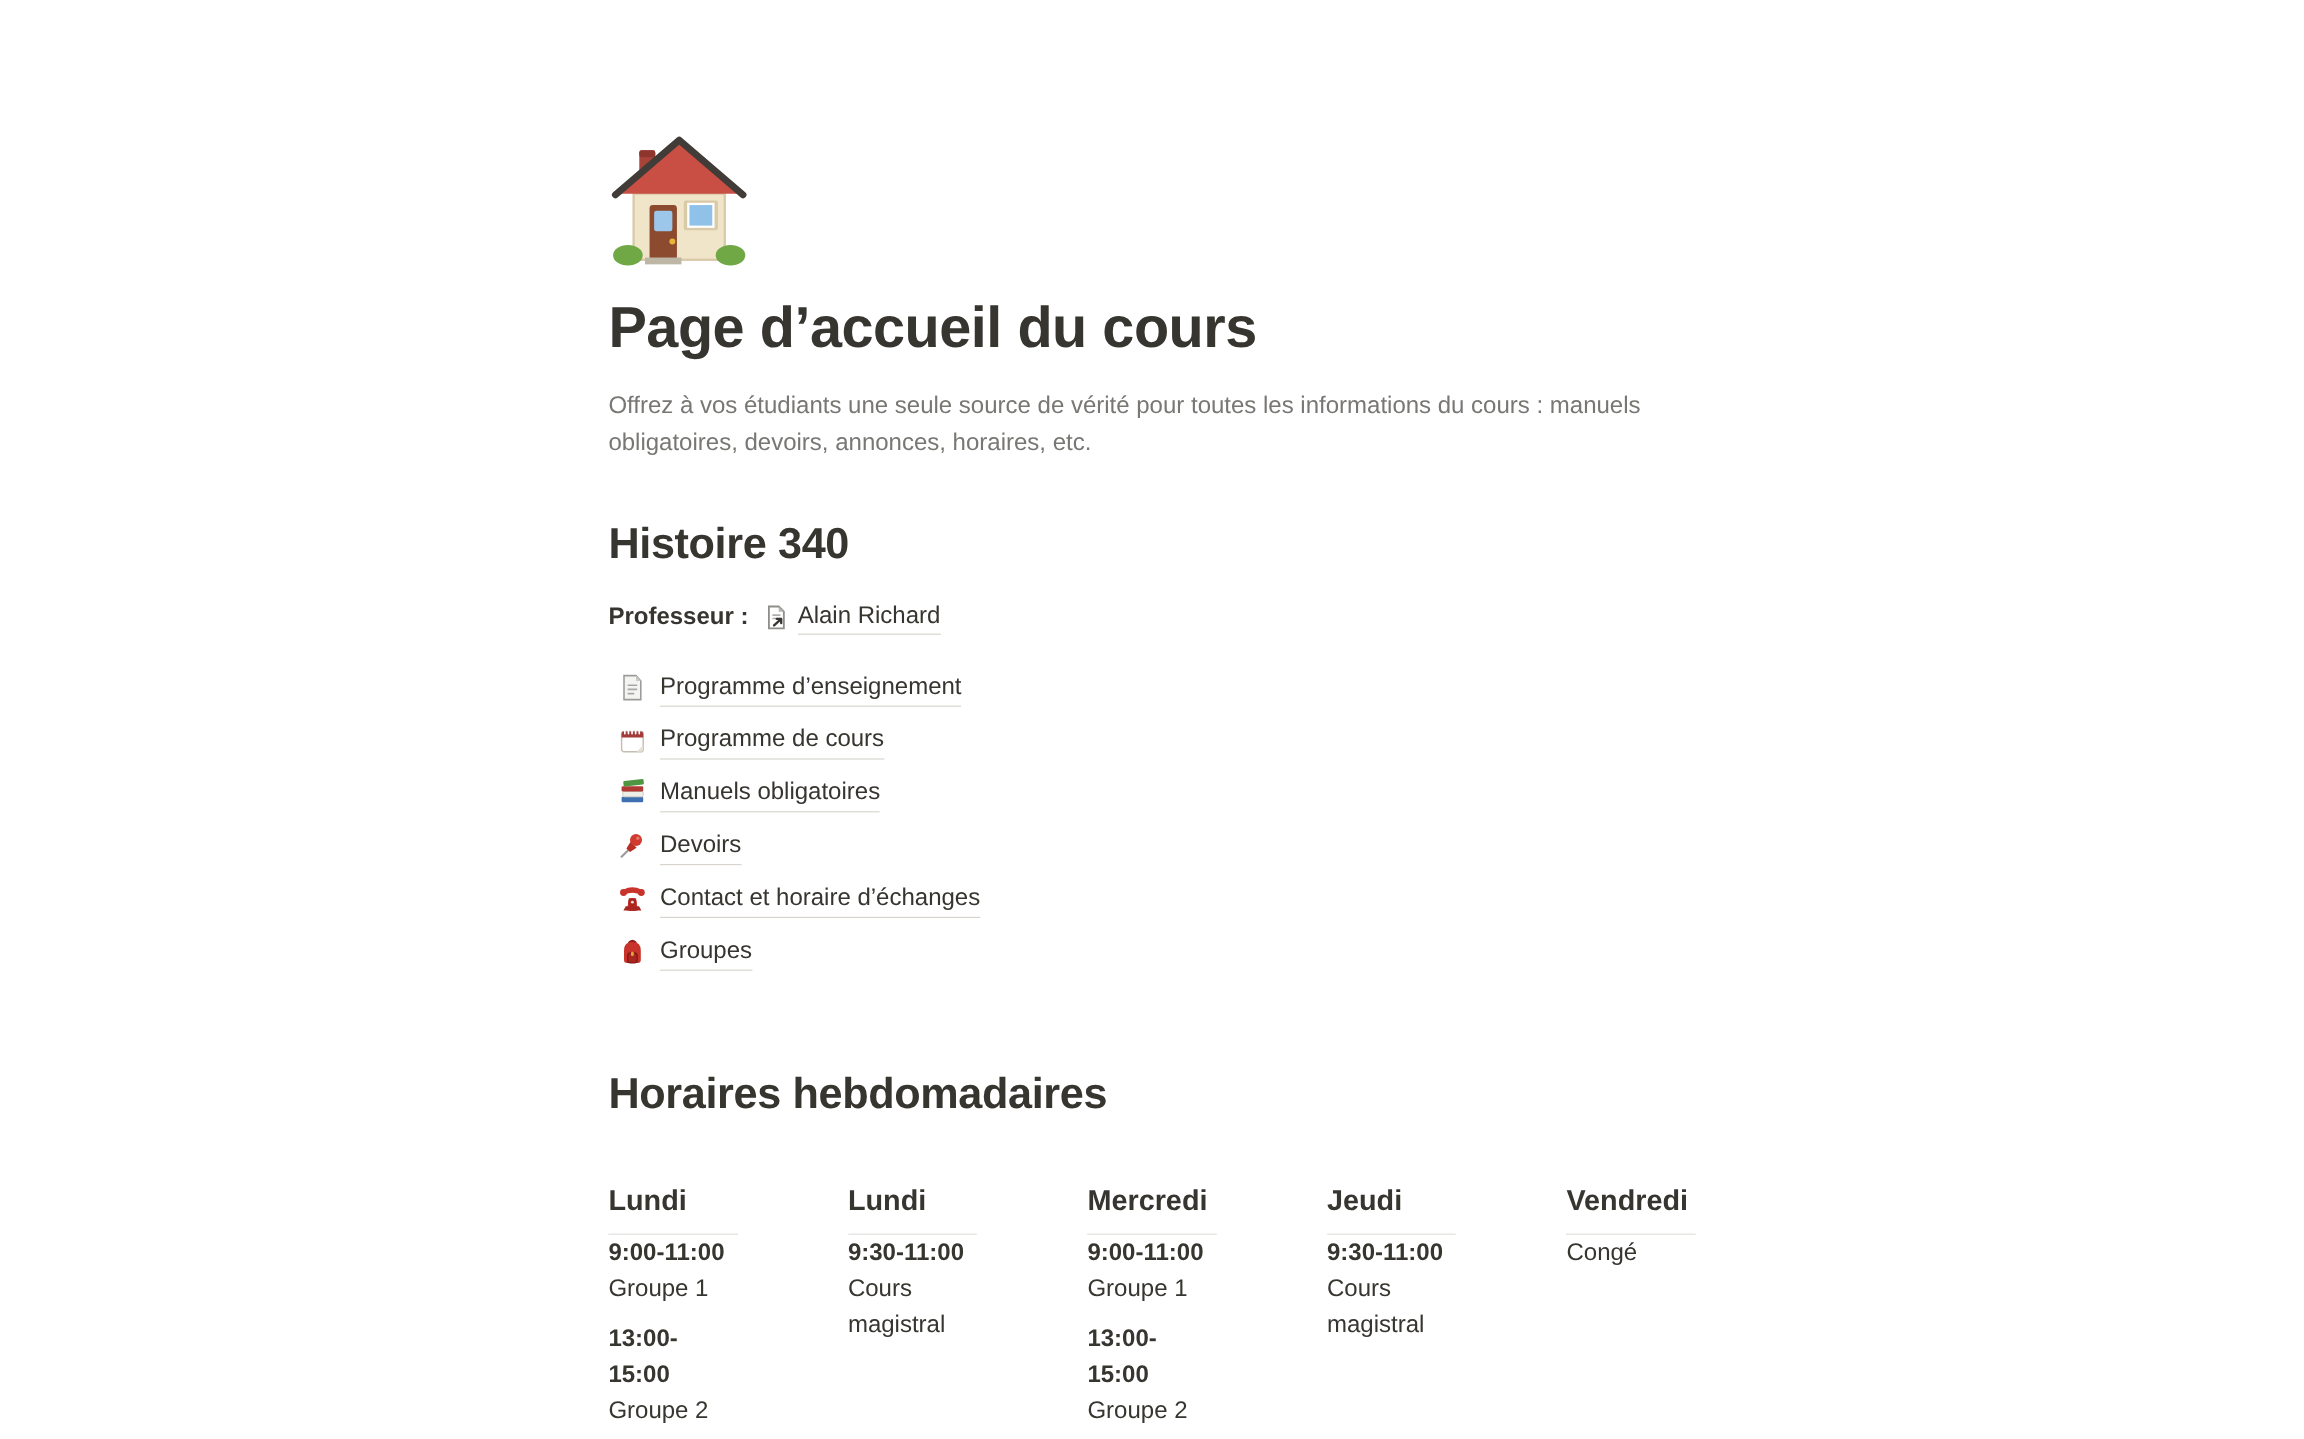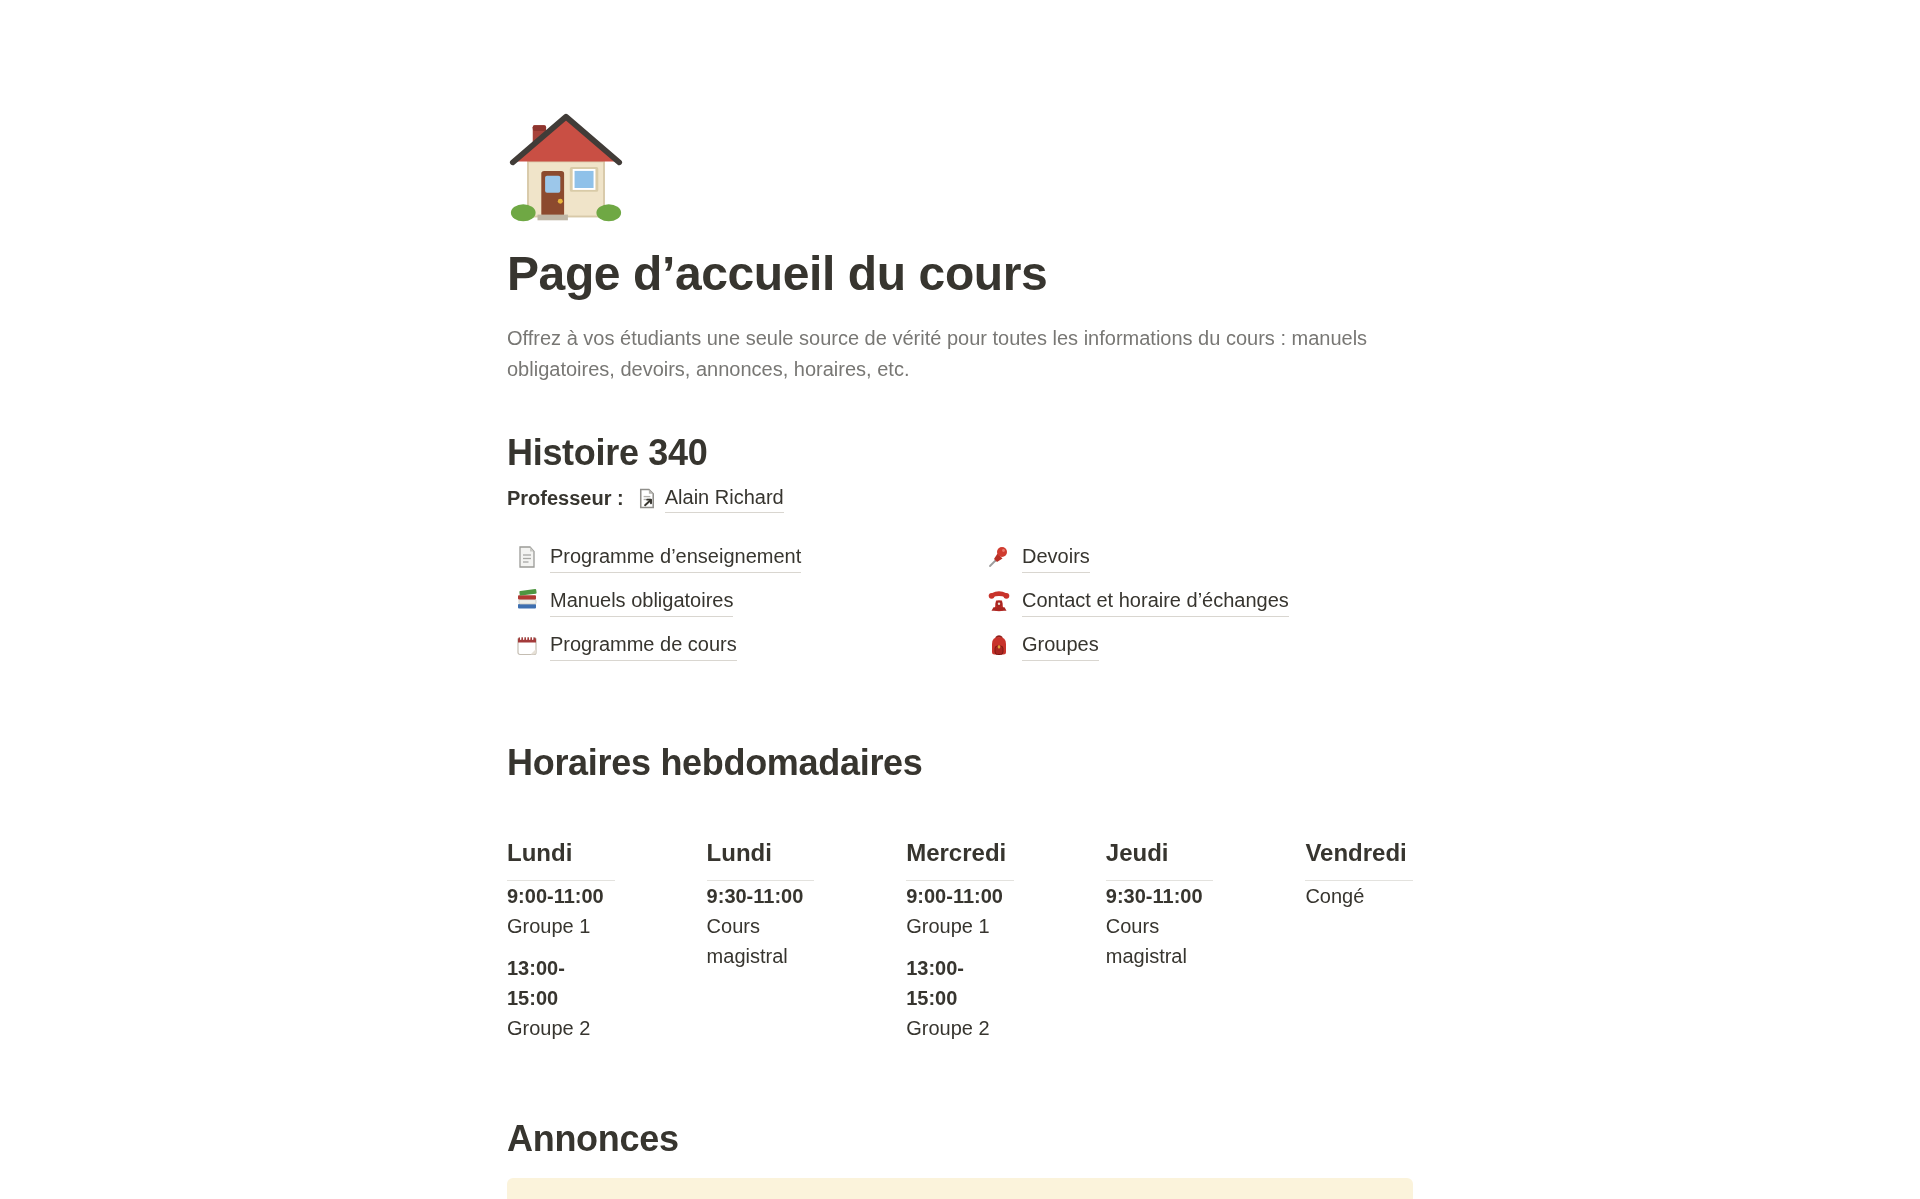--- a/index.html
+++ b/index.html
@@ -35,41 +35,41 @@
   .h1 {
     font-size: 36px;
     font-weight: 700;
     line-height: 43px;
     letter-spacing: -0.3px;
     margin: 0;
     color: #37352F;
   }
   .course-heading { margin-top: 46px; }
   .prof-line {
-    margin-top: 10px;
+    margin-top: 26px;
     font-size: 20px;
     line-height: 27px;
     display: flex;
     align-items: center;
     gap: 7px;
   }
   .prof-label { font-weight: 700; }
   .inline-page-icon { width: 23px; height: 23px; flex: none; margin-left: 4px; }
   a.page-link {
     color: #37352F;
     text-decoration: none;
     font-weight: 500;
     border-bottom: 1.5px solid #D9D6D0;
     padding-bottom: 1px;
     cursor: pointer;
   }
   .links-grid {
     margin-top: 28px;
     display: grid;
-    grid-template-columns: 1fr 1fr;
+    grid-template-columns: 1fr;
     column-gap: 46px;
     padding-left: 8px;
   }
   .link-row {
     display: flex;
     align-items: center;
     gap: 11px;
     font-size: 20px;
     line-height: 30px;
     margin-bottom: 12px;
@@ -155,42 +155,42 @@
           <path d="M5 2 h10 l4 4.5 V22 H5 Z" fill="#F4F4F2" stroke="#9B9B97" stroke-width="1.3"></path>
           <path d="M15 2 l4 4.5 h-4 Z" fill="#C9C9C5"></path>
           <line x1="8" y1="10" x2="16" y2="10" stroke="#A8A8A4" stroke-width="1.3"></line>
           <line x1="8" y1="13.5" x2="16" y2="13.5" stroke="#A8A8A4" stroke-width="1.3"></line>
           <line x1="8" y1="17" x2="13.5" y2="17" stroke="#A8A8A4" stroke-width="1.3"></line>
         </svg>
         <a class="page-link">Programme d’enseignement</a>
       </div>
       <div class="link-row">
         <svg class="emoji-icon" viewBox="0 0 24 24" aria-hidden="true">
-          <rect x="3" y="15" width="18" height="4.6" rx="1" fill="#3E6FB0"></rect>
-          <rect x="4" y="10.6" width="17" height="4.4" rx="1" fill="#EFEFEA" stroke="#C9C9C3" stroke-width="0.8"></rect>
-          <rect x="3" y="6.2" width="18" height="4.4" rx="1" fill="#B03A33"></rect>
-          <rect x="4.5" y="1" width="17" height="4.6" rx="1" fill="#4E9641" transform="rotate(-7 13 3.5)"></rect>
-        </svg>
-        <a class="page-link">Manuels obligatoires</a>
-      </div>
-      <div class="link-row">
-        <svg class="emoji-icon" viewBox="0 0 24 24" aria-hidden="true">
           <rect x="3" y="4.5" width="18" height="17" rx="2" fill="#FFFFFF" stroke="#C4BDB2" stroke-width="1.2"></rect>
           <path d="M3 6.5 a2 2 0 0 1 2-2 h14 a2 2 0 0 1 2 2 v3 h-18 Z" fill="#A33B3B"></path>
           <g fill="#FFFFFF">
             <rect x="5" y="3" width="1.4" height="4" rx="0.7"></rect>
             <rect x="8" y="3" width="1.4" height="4" rx="0.7"></rect>
             <rect x="11" y="3" width="1.4" height="4" rx="0.7"></rect>
             <rect x="14" y="3" width="1.4" height="4" rx="0.7"></rect>
             <rect x="17" y="3" width="1.4" height="4" rx="0.7"></rect>
           </g>
           <path d="M15.5 21.5 l5.5 -5.5 v3.5 a2 2 0 0 1 -2 2 Z" fill="#E6E0D6"></path>
         </svg>
         <a class="page-link">Programme de cours</a>
       </div>
+      <div class="link-row">
+        <svg class="emoji-icon" viewBox="0 0 24 24" aria-hidden="true">
+          <rect x="3" y="15" width="18" height="4.6" rx="1" fill="#3E6FB0"></rect>
+          <rect x="4" y="10.6" width="17" height="4.4" rx="1" fill="#EFEFEA" stroke="#C9C9C3" stroke-width="0.8"></rect>
+          <rect x="3" y="6.2" width="18" height="4.4" rx="1" fill="#B03A33"></rect>
+          <rect x="4.5" y="1" width="17" height="4.6" rx="1" fill="#4E9641" transform="rotate(-7 13 3.5)"></rect>
+        </svg>
+        <a class="page-link">Manuels obligatoires</a>
+      </div>
     </div>
     <div>
       <div class="link-row">
         <svg class="emoji-icon" viewBox="0 0 24 24" aria-hidden="true">
           <line x1="8.5" y1="15.5" x2="3" y2="21" stroke="#9C9C9C" stroke-width="1.8" stroke-linecap="round"></line>
           <path d="M10.5 8.5 L15.5 13.5 L10 17 L7 14 Z" fill="#B72F25"></path>
           <circle cx="15" cy="7" r="5" fill="#D03B2F"></circle>
           <circle cx="16.5" cy="5.5" r="1.4" fill="#E9776C"></circle>
         </svg>
         <a class="page-link">Devoirs</a>

